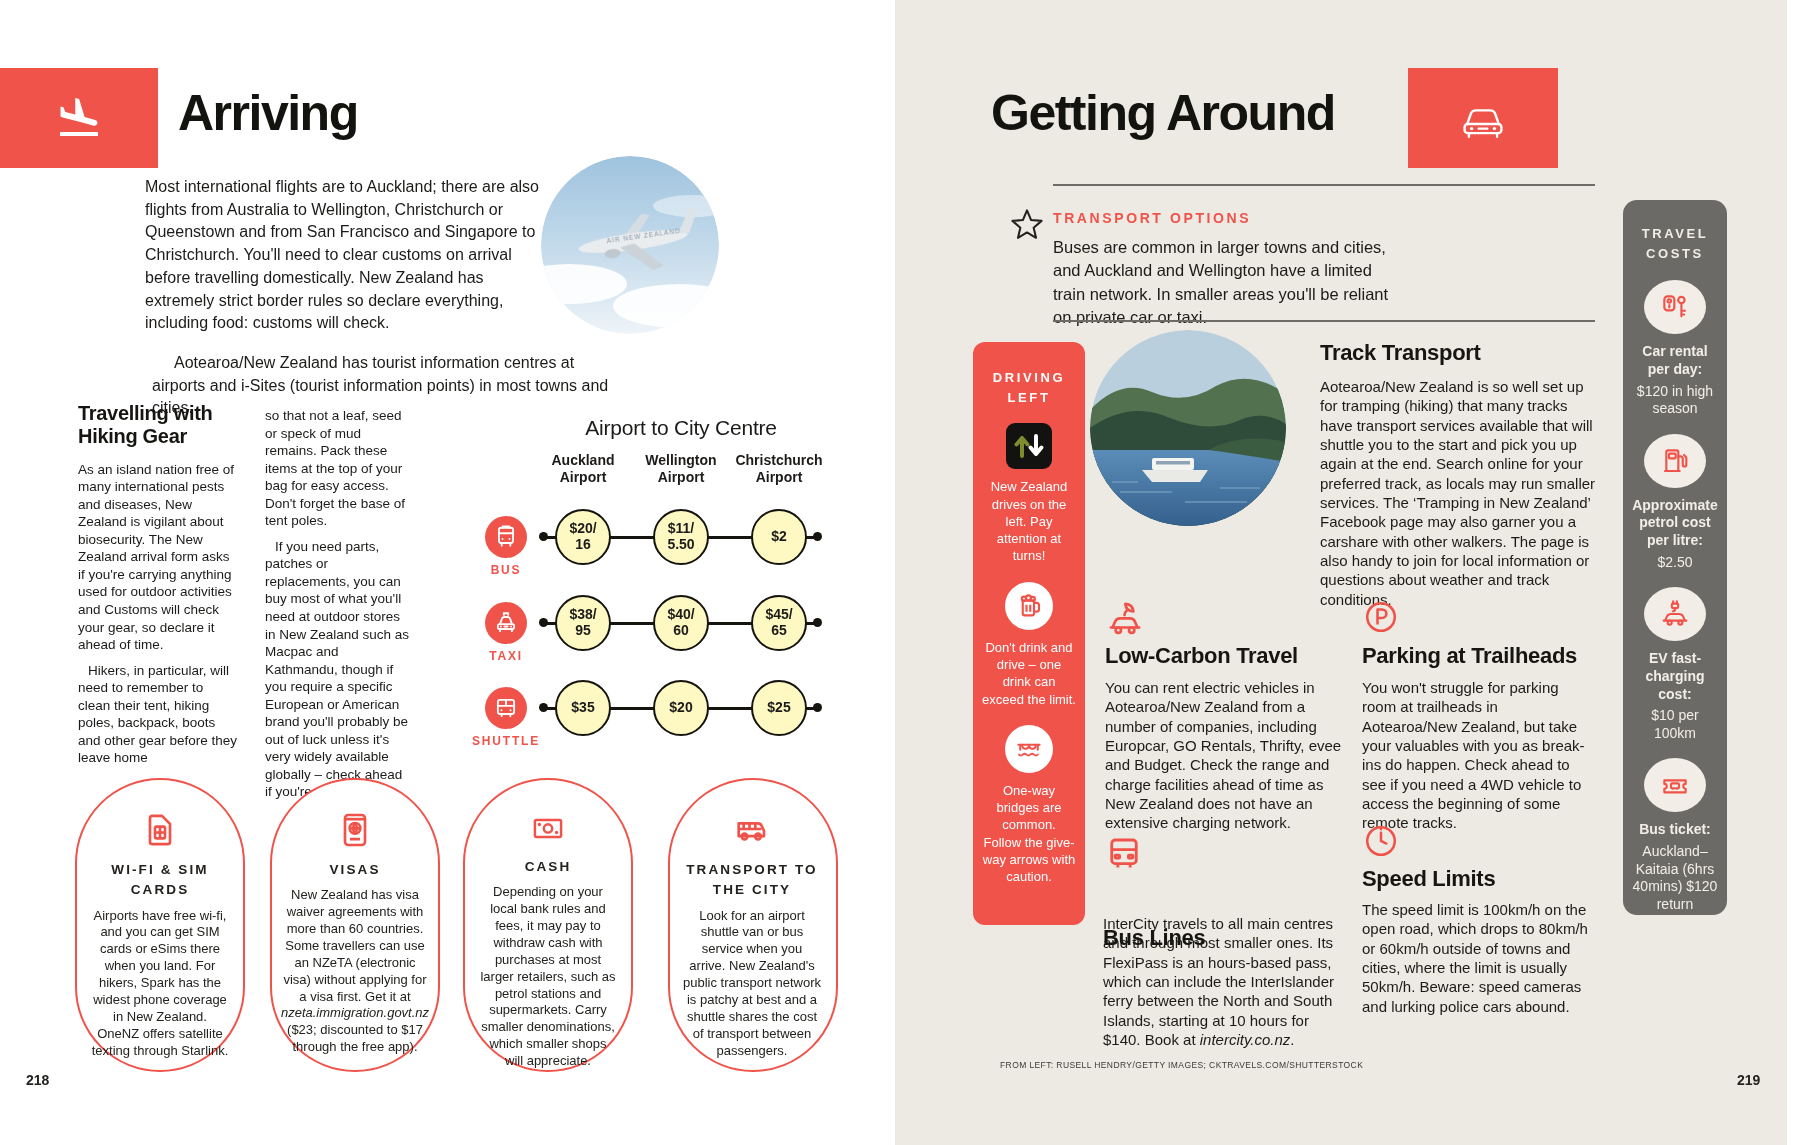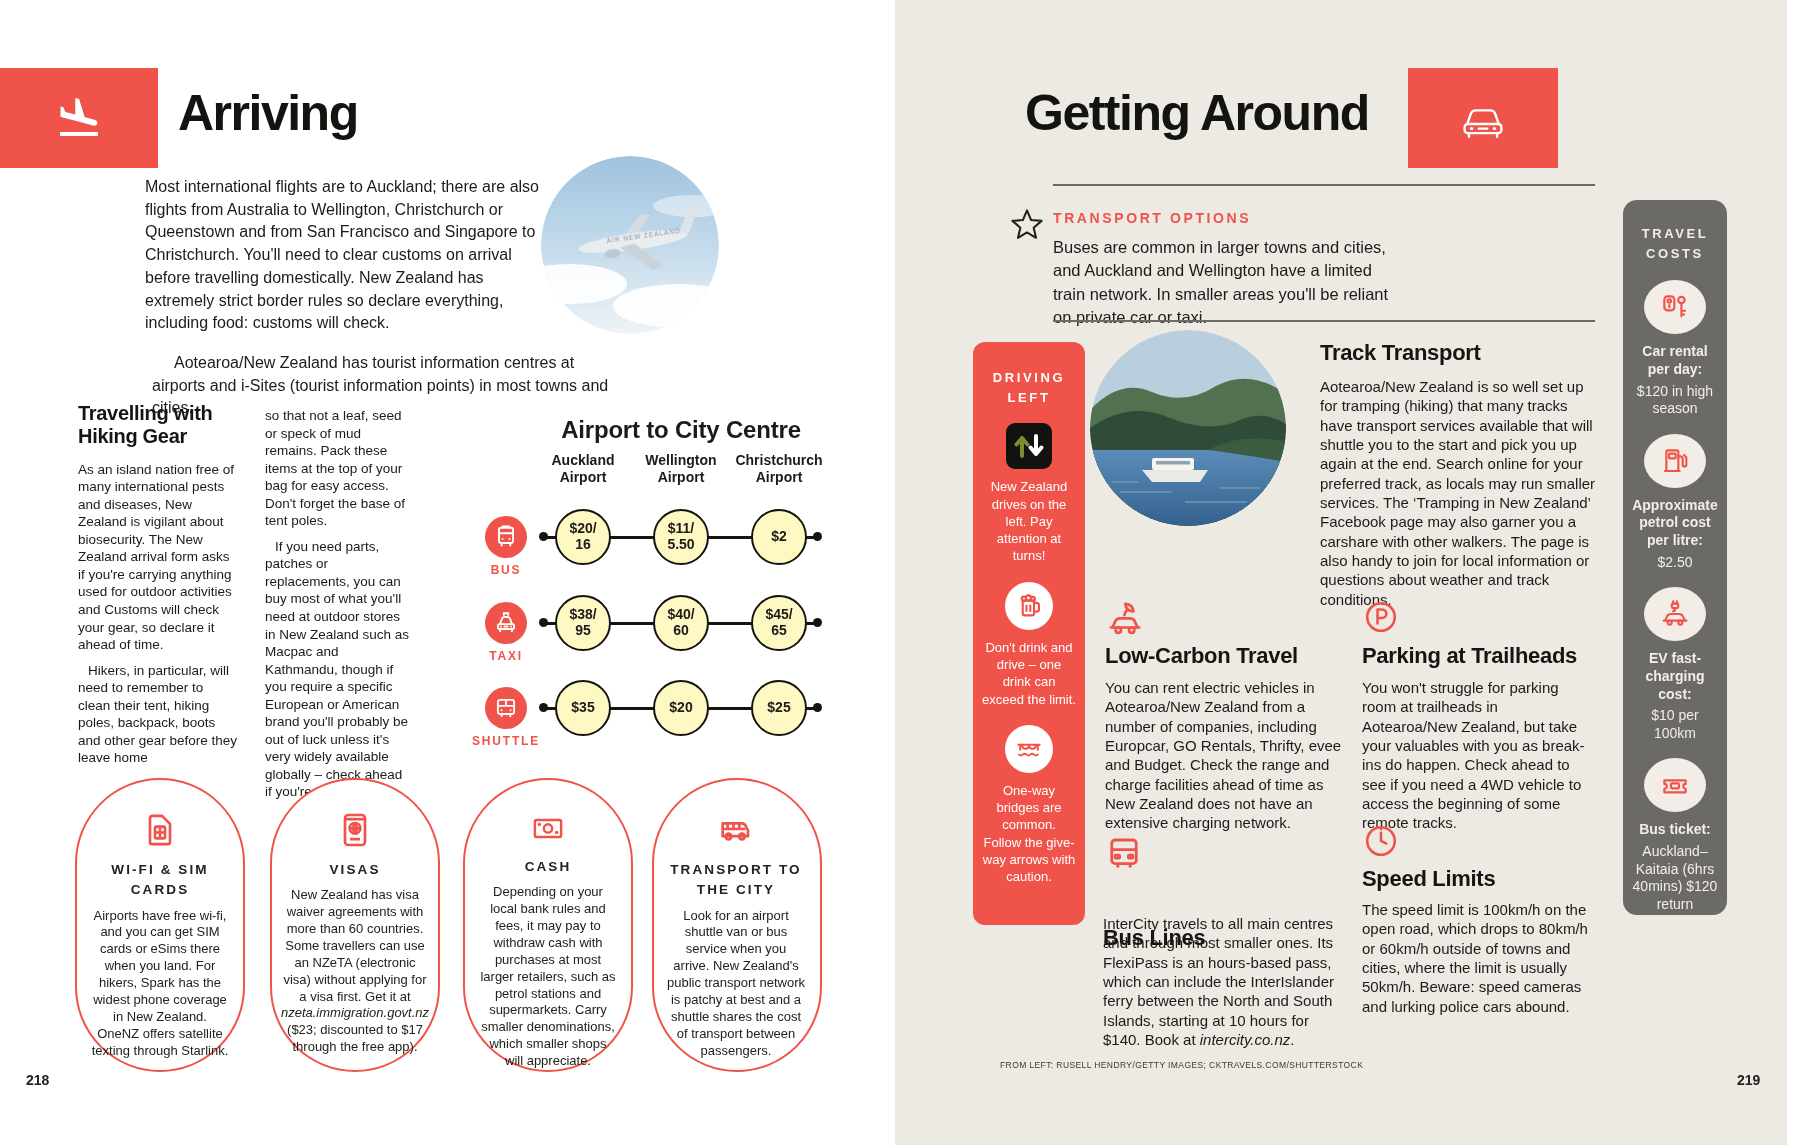--- a/index.html
+++ b/index.html
@@ -8,21 +8,21 @@
   .abs{position:absolute;}
   .display{font-weight:700;font-size:50px;letter-spacing:-1.5px;color:#131310;}
   .redblock{background:#f0534a;display:flex;align-items:center;justify-content:center;}
   .body-lg{font-size:16px;line-height:1.42;}
   .body-lg p{margin:0;}
   .body-lg p.cont{margin-top:8px;text-indent:22px;}
   .col-heading{font-size:20px;font-weight:700;line-height:1.14;letter-spacing:-0.3px;color:#161511;}
   .col-body{font-size:13.5px;line-height:1.3;}
   .col-body p{margin:0;}
   .col-body p.cont{margin-top:8px;text-indent:10px;}
-  .fare-title{font-size:24px;font-weight:700;text-align:center;letter-spacing:-0.2px;}
+  .fare-title{font-size:21px;font-weight:400;text-align:center;letter-spacing:-0.2px;}
   .fare-head{font-size:14px;font-weight:700;text-align:center;line-height:1.22;}
   .fare-circle{width:56px;height:56px;border:2.5px solid #15140f;border-radius:50%;background:#fef9c3;
     display:flex;align-items:center;justify-content:center;text-align:center;
     font-weight:700;font-size:14px;line-height:1.12;z-index:2;padding:0 5px;box-sizing:border-box;}
   .fare-icon{width:42px;height:42px;border-radius:50%;background:#f0534a;
     display:flex;align-items:center;justify-content:center;z-index:2;}
   .fare-label{font-size:12px;font-weight:700;letter-spacing:1.8px;color:#f0534a;text-align:center;}
   .fare-line{height:2.5px;background:#15140f;z-index:1;}
   .fare-dot{width:9px;height:9px;border-radius:50%;background:#15140f;z-index:1;}
   .oval{width:170px;height:294px;border:2.5px solid #f0534a;border-radius:85px;box-sizing:border-box;
@@ -197,38 +197,38 @@
     <div class="abs oval" style="left:463px;top:778px;">
       <svg width="44" height="40" viewBox="0 0 24 24" fill="none" stroke="#f0534a" stroke-width="1.6" stroke-linejoin="round">
         <rect x="3.5" y="6.5" width="17" height="11" rx="1"></rect>
         <circle cx="12" cy="12" r="2.7"></circle>
         <path d="M6.4 9.4v.01M17.6 14.6v.01" stroke-linecap="round" stroke-width="2.2"></path>
       </svg>
       <div class="oval-title">CASH</div>
       <div class="oval-body">Depending on your local bank rules and fees, it may pay to withdraw cash with purchases at most larger retailers, such as petrol stations and supermarkets. Carry smaller denominations, which smaller shops will appreciate.</div>
     </div>
 
-    <div class="abs oval" style="left:652px;top:778px;padding-left:12px;">
+    <div class="abs oval" style="left:668px;top:778px;padding-left:12px;">
       <svg width="44" height="40" viewBox="0 0 24 24" fill="none" stroke="#f0534a" stroke-width="1.6" stroke-linejoin="round">
         <path d="M4 8h11.5a2.5 2.5 0 0 1 2.3 1.5l1.4 3v3.2H4z"></path>
         <path d="M7 8v3.2M10.5 8v3.2M14 8v3.4M4 11.4h13.6"></path>
         <circle cx="7.5" cy="15.9" r="1.7"></circle>
           <circle cx="15.6" cy="15.9" r="1.7"></circle>
       </svg>
       <div class="oval-title">TRANSPORT TO THE CITY</div>
       <div class="oval-body">Look for an airport shuttle van or bus service when you arrive. New Zealand's public transport network is patchy at best and a shuttle shares the cost of transport between passengers.</div>
     </div>
 
     <div class="abs pagenum" style="left:26px;top:1072px;">218</div>
   </div>
 
   <div class="abs beige" style="left:895px;top:0;width:905px;height:1145px;"></div>
   <div class="abs" style="left:1787px;top:0;width:13px;height:1145px;background:#fff;"></div>
 
-  <div class="abs display" style="left:1025px;top:84px;">Getting Around</div>
+  <div class="abs display" style="left:991px;top:84px;">Getting Around</div>
   <div class="abs redblock" style="left:1408px;top:68px;width:150px;height:100px;">
     <svg width="52" height="52" viewBox="0 0 48 48" fill="none" stroke="#fff" stroke-width="2.2" stroke-linecap="round">
       <path d="M9.5 29.5l3.2-9.2c.8-2.3 2.4-3.3 4.9-3.3h12.8c2.5 0 4.1 1 4.9 3.3l3.2 9.2"></path>
       <rect x="7" y="29.5" width="34" height="8.5" rx="3"></rect>
       <path d="M11 38v3.4M37 38v3.4M20 33.8h8"></path>
       <circle cx="13.5" cy="33.8" r="1.6" fill="#fff" stroke="none"></circle>
         <circle cx="34.5" cy="33.8" r="1.6" fill="#fff" stroke="none"></circle>
     </svg>
   </div>
 

